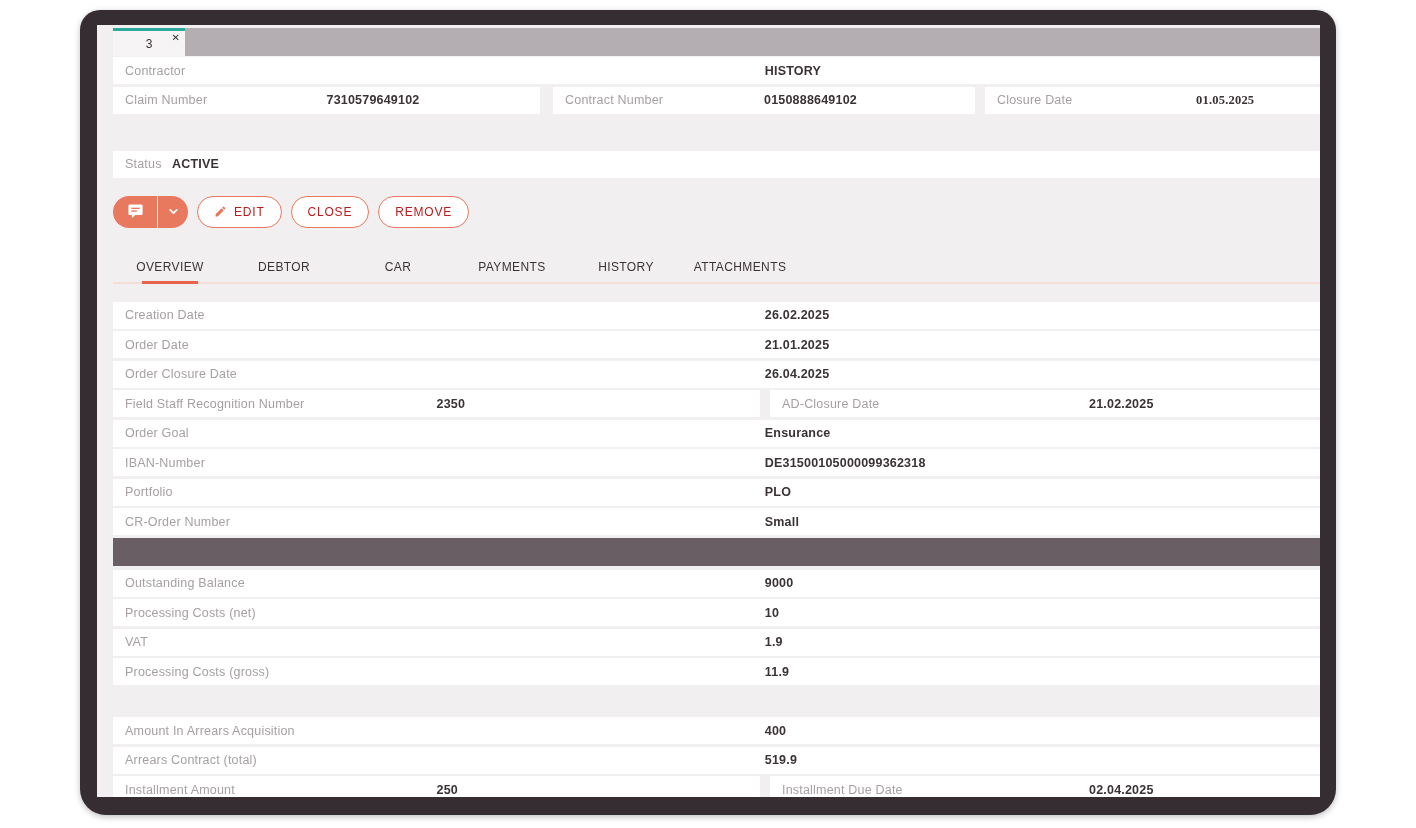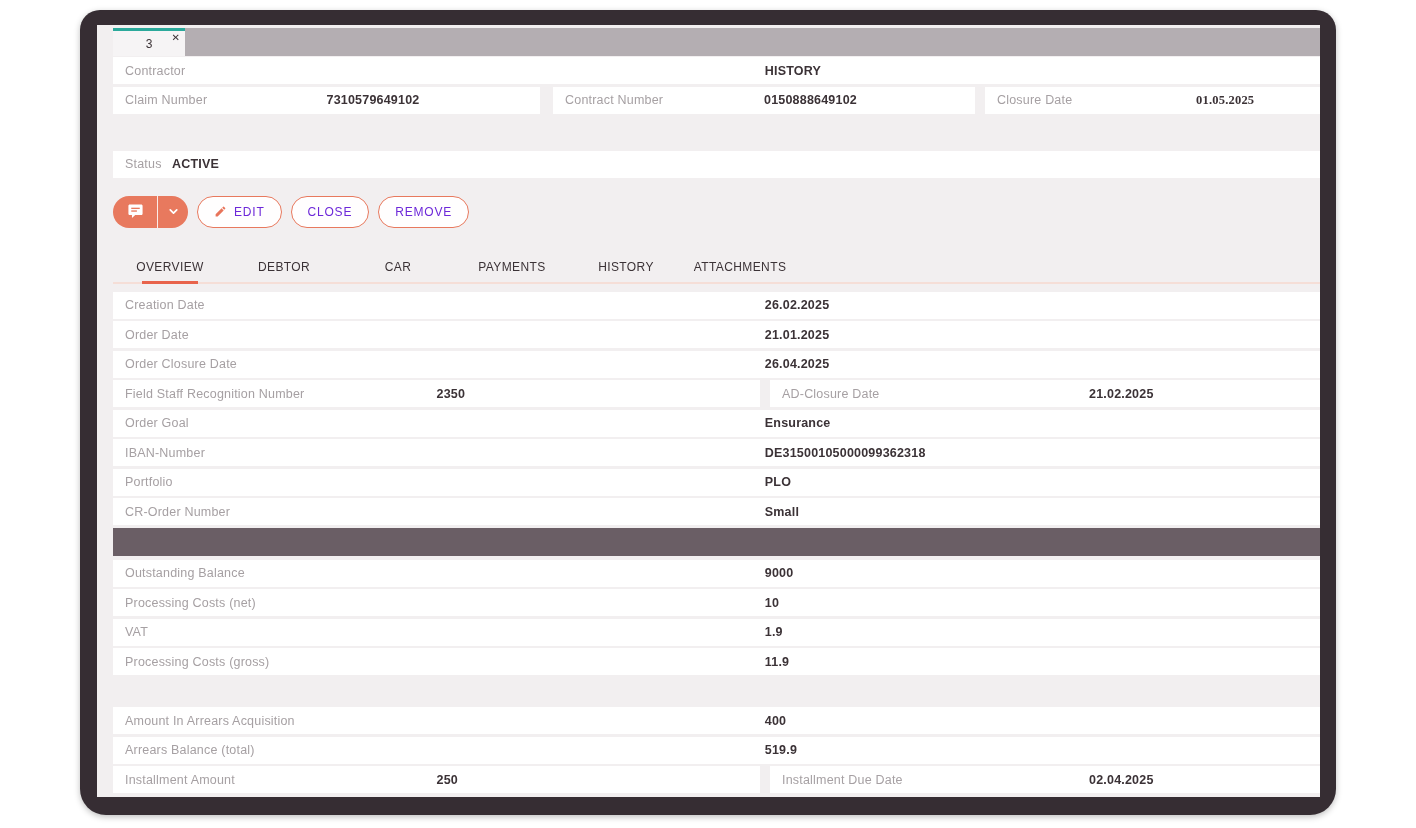--- a/index.html
+++ b/index.html
@@ -54,39 +54,39 @@
   
   .toolbar{display:flex;align-items:center;margin:18px 0 0 16px;gap:9px;}
   .btn-split{
     display:flex;height:32px;border-radius:16px;overflow:hidden;background:#e8795e;cursor:pointer;
   }
   .btn-split .seg{display:flex;align-items:center;justify-content:center;}
   .btn-split .seg-main{width:44px;}
   .btn-split .seg-caret{width:30px;border-left:1.5px solid rgba(255,255,255,.85);}
   .btn{
     height:32px;box-sizing:border-box;border:1.5px solid #e8795e;border-radius:16px;
-    background:#fffefe;color:#6d28d9;font-size:12px;letter-spacing:.8px;
+    background:#fffefe;color:#b91c1c;font-size:12px;letter-spacing:.8px;
     display:inline-flex;align-items:center;padding:0 16px;gap:7px;cursor:pointer;
     font-family:"Liberation Sans",sans-serif;
   }
   
   .tabnav{
     position:relative;margin:25px 0 0 16px;width:1207px;height:29px;
     border-bottom:2px solid #f5ded7;display:flex;align-items:center;
   }
   .tabnav-item{
     width:114px;text-align:center;font-size:12px;color:#3b3236;
     letter-spacing:.4px;cursor:pointer;position:relative;height:29px;
     display:flex;align-items:center;justify-content:center;
   }
   .tabnav-item.active::after{
     content:"";position:absolute;left:29px;right:29px;bottom:-2px;height:3px;background:#e8634b;
   }
   
-  .rows{margin-top:8px;text-decoration:underline;}
+  .rows{margin-top:18px;text-decoration:underline;}
   .pairrow{display:flex;margin:0 0 2.5px 16px;width:1207px;}
   .pairrow .fld-l{width:647px;margin-right:10px;}
   .pairrow .fld-r{flex:1;}
   .bar{margin:0 0 3px 16px;width:1207px;height:28px;background:#6a5e65;}
   .bar-mt{margin-top:1px;}
   .row-mt4{margin-top:4px;}
   .spacer{height:27px;margin-bottom:2.5px;}
 </style>
 </head>
 <body>
@@ -221,21 +221,21 @@
         <div class="row">
           <span class="lbl">Processing Costs (gross)</span>
           <span class="val val-54">11.9</span>
         </div>
         <div class="spacer"></div>
         <div class="row">
           <span class="lbl">Amount In Arrears Acquisition</span>
           <span class="val val-54">400</span>
         </div>
         <div class="row">
-          <span class="lbl">Arrears Balance (total)</span>
+          <span class="lbl">Arrears Contract (total)</span>
           <span class="val val-54">519.9</span>
         </div>
         <div class="pairrow">
           <div class="fld fld-l">
             <span class="lbl">Installment Amount</span>
             <span class="val val-50">250</span>
           </div>
           <div class="fld fld-r">
             <span class="lbl">Installment Due Date</span>
             <span class="val val-58">02.04.2025</span>

